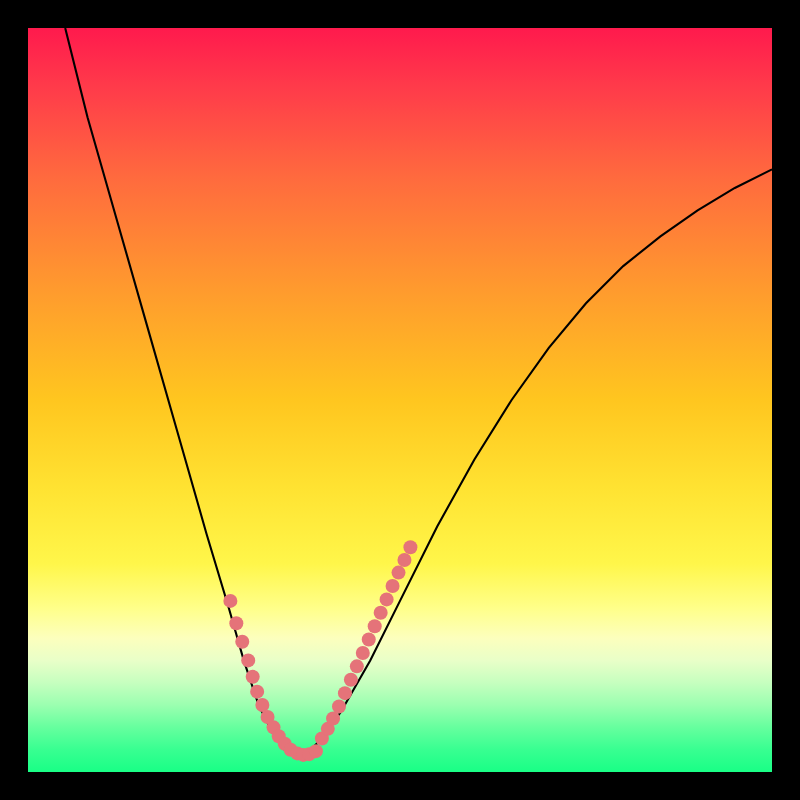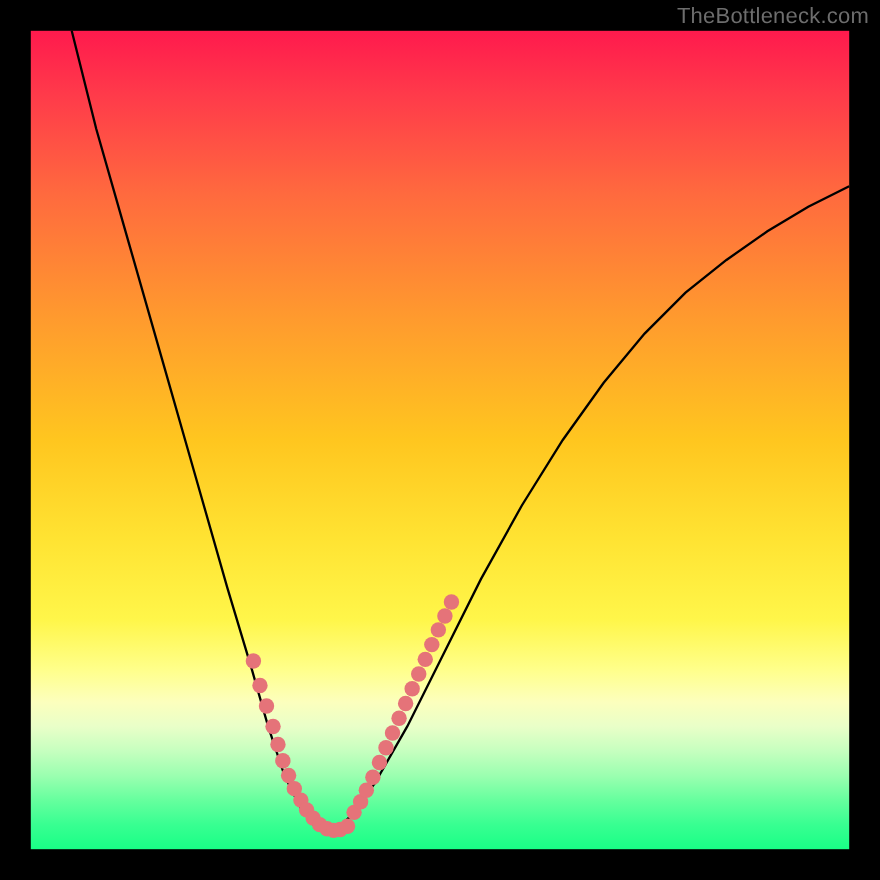--- a/index.html
+++ b/index.html
@@ -93,14 +93,13 @@
           <circle cx="346.70" cy="598.18" r="7" fill="#e57379"></circle>
           <circle cx="352.66" cy="584.78" r="7" fill="#e57379"></circle>
           <circle cx="358.61" cy="571.39" r="7" fill="#e57379"></circle>
           <circle cx="364.56" cy="558.00" r="7" fill="#e57379"></circle>
           <circle cx="370.51" cy="544.61" r="7" fill="#e57379"></circle>
           <circle cx="376.46" cy="531.96" r="7" fill="#e57379"></circle>
           <circle cx="382.42" cy="519.31" r="7" fill="#e57379"></circle>
         </g>
     </svg>
   </div>
-  <div class="watermark">TheBottleneck.com</div>
 </div>
 
 </body></html>

